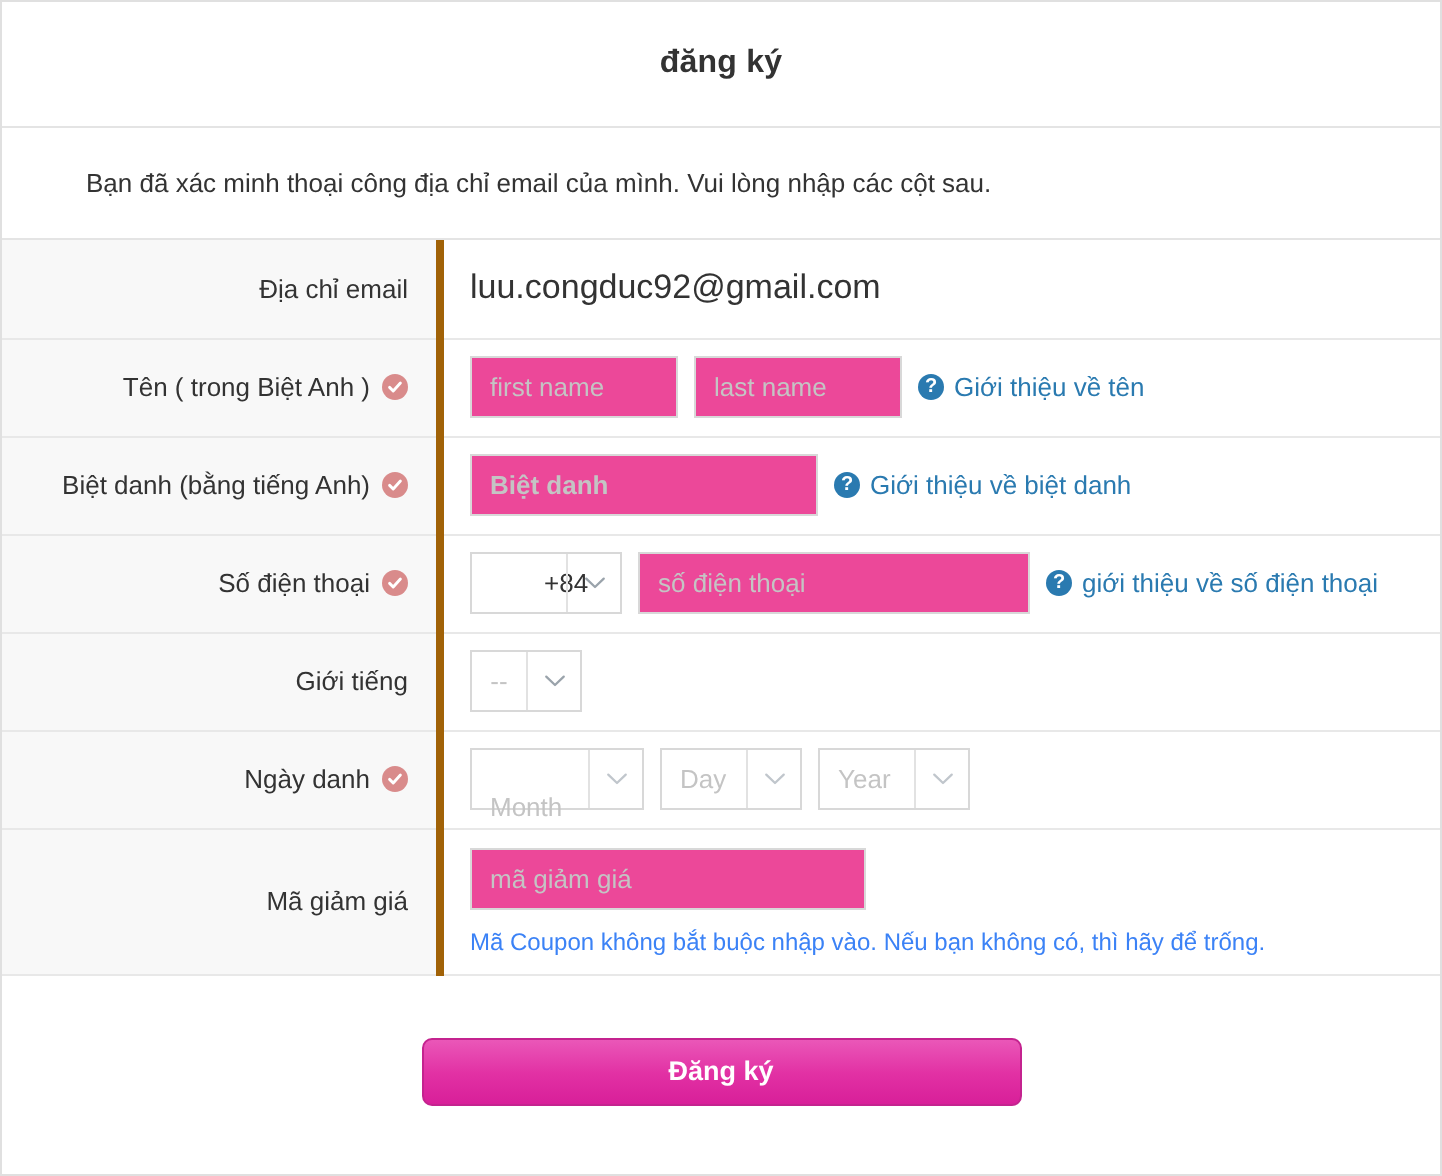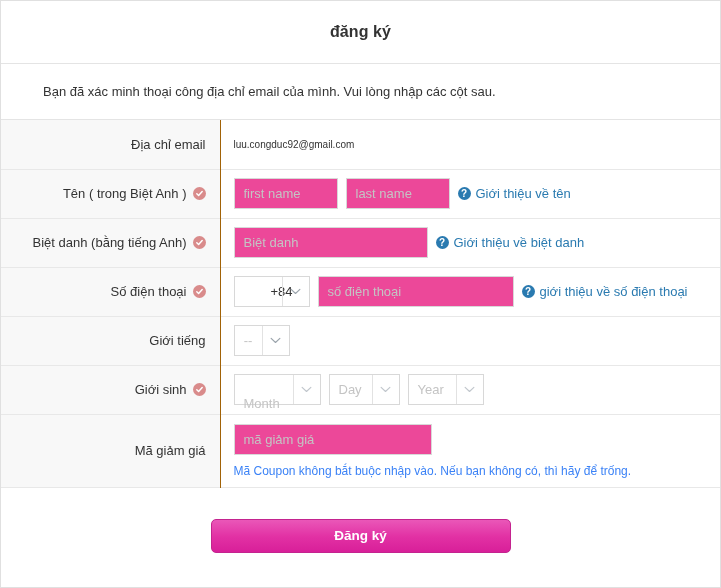--- a/index.html
+++ b/index.html
@@ -66,21 +66,21 @@
   .form-table tr {
     border-bottom: 1px solid #e8e8e8;
   }
   .form-table td {
     padding: 0;
     vertical-align: middle;
   }
   td.label-cell {
     width: 219px;
     background: #f8f8f8;
-    border-right: 1px solid #a16207;
+    border-right: 4px solid #a16207;
     text-align: right;
     padding: 0 14px 0 8px;
     box-sizing: border-box;
     font-size: 13px;
     color: #333333;
     white-space: nowrap;
   }
   td.field-cell {
     background: #ffffff;
     padding: 0 10px 0 13px;
@@ -115,40 +115,40 @@
   .row-dob td     { height: 49px; }
   .row-coupon td  { height: 73px; }
 
   .field-row {
     display: flex;
     align-items: center;
     gap: 8px;
   }
 
   .static-value {
-    font-size: 10px;
+    font-size: 17px;
     color: #333333;
   }
 
   
   .txt {
     box-sizing: border-box;
     height: 31px;
     border: 1px solid #d8d8d8;
     background: #ec4899;
     font-family: "Liberation Sans", sans-serif;
     font-size: 13px;
     color: #333333;
     padding: 0 9px;
     outline: none;
     border-radius: 0;
   }
   .txt::placeholder { color: #c4c4c4; }
   .w-name   { width: 104px; }
-  .w-nick   { width: 194px; }
+  .w-nick   { width: 174px; font-weight: bold; }
   .w-phone  { width: 196px; }
   .w-coupon { width: 198px; }
 
   
   .select-box {
     display: inline-flex;
     align-items: stretch;
     height: 31px;
     border: 1px solid #d8d8d8;
     background: #ffffff;
@@ -360,21 +360,21 @@
                   </svg>
               </span>
             </div>
           </div>
         </td>
       </tr>
 
       <tr class="row-dob">
         <td class="label-cell">
           <span class="label-inner">
-            <span>Giới sinh</span>
+            <span>Ngày danh</span>
             <span class="req-icon">
               <svg width="9" height="9" viewBox="0 0 10 10">
                   <path d="M2 5.2 L4 7.2 L8 2.8" stroke="#ffffff" stroke-width="1.6" fill="none" stroke-linecap="round" stroke-linejoin="round"></path>
                 </svg>
             </span>
           </span>
         </td>
         <td class="field-cell">
           <div class="field-row">
             <div class="select-box">

